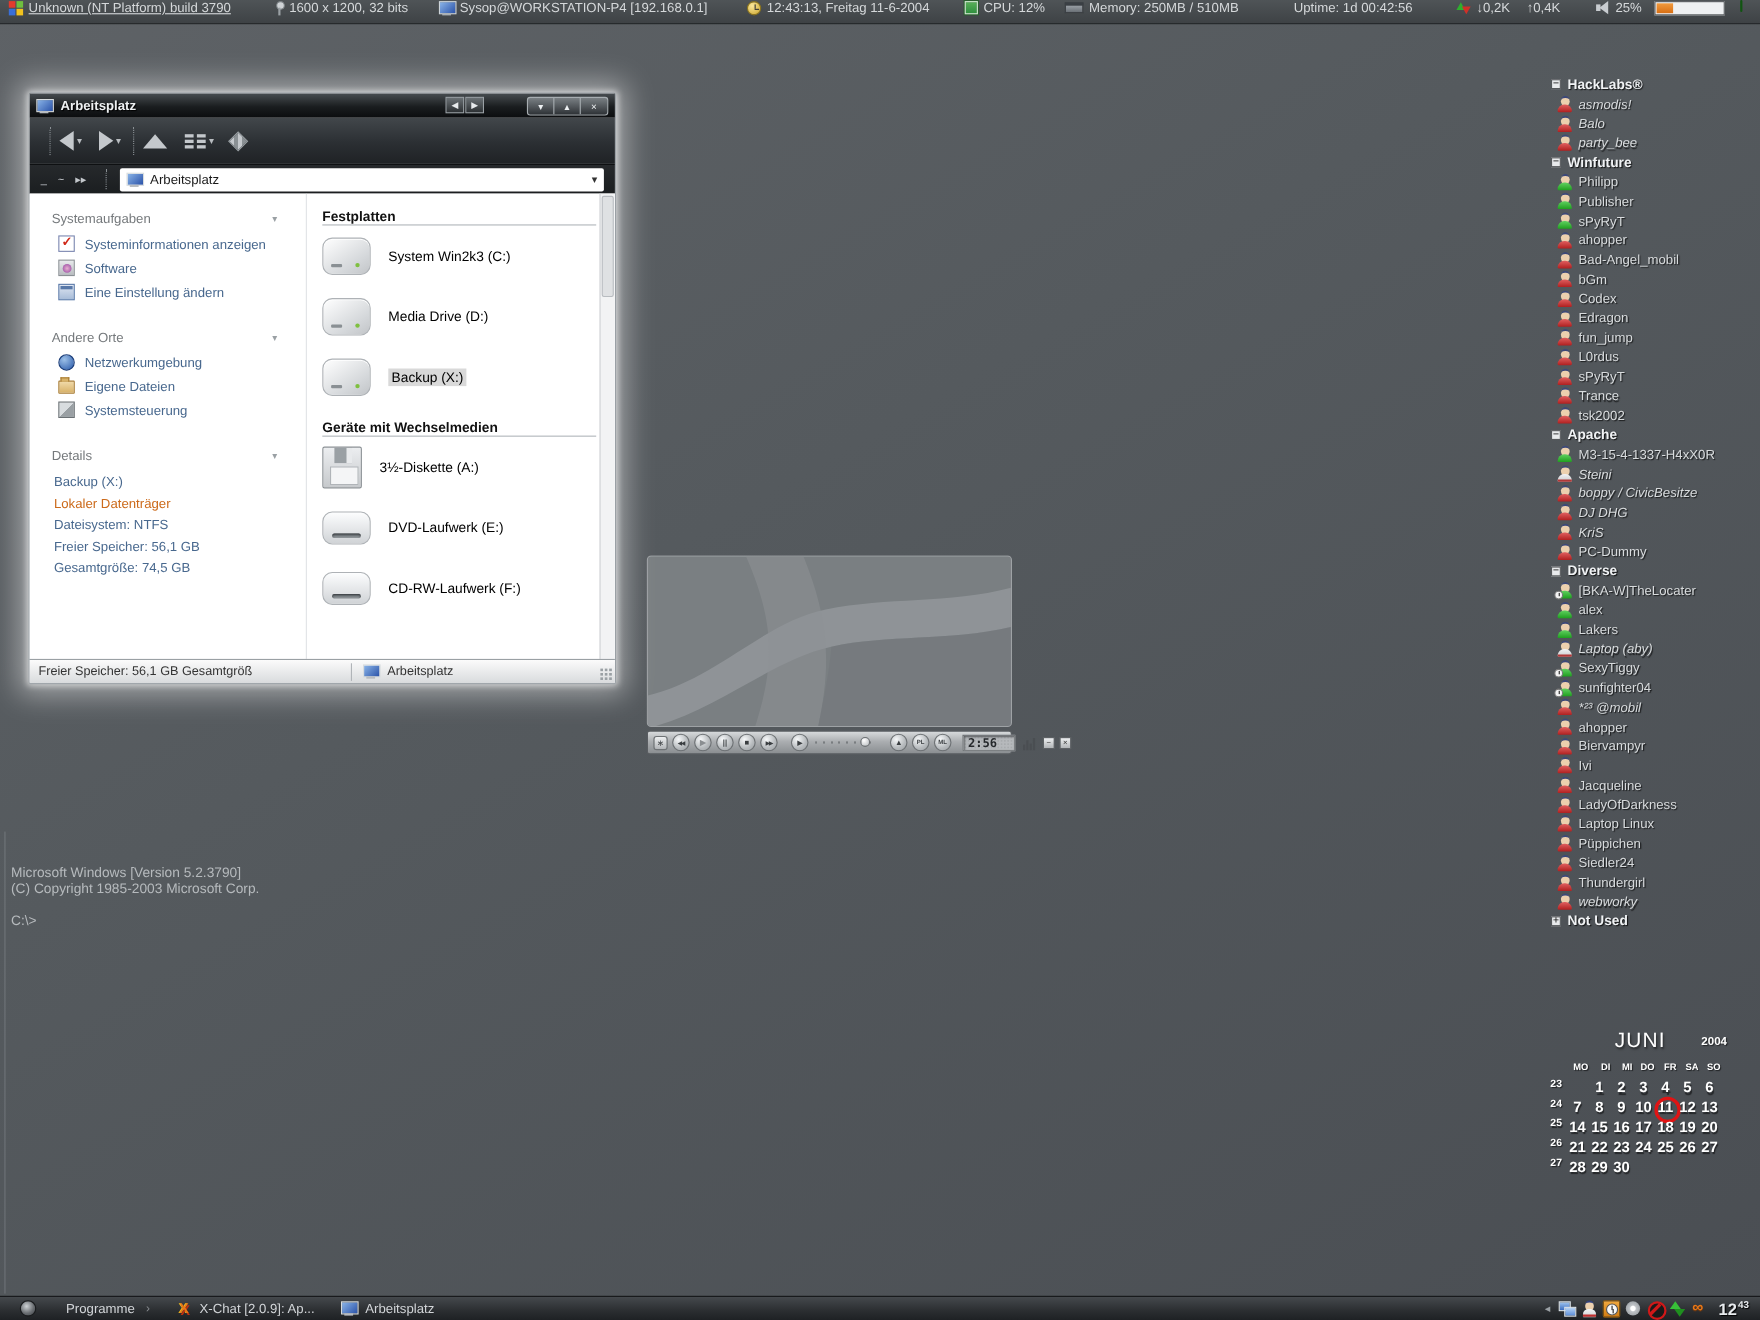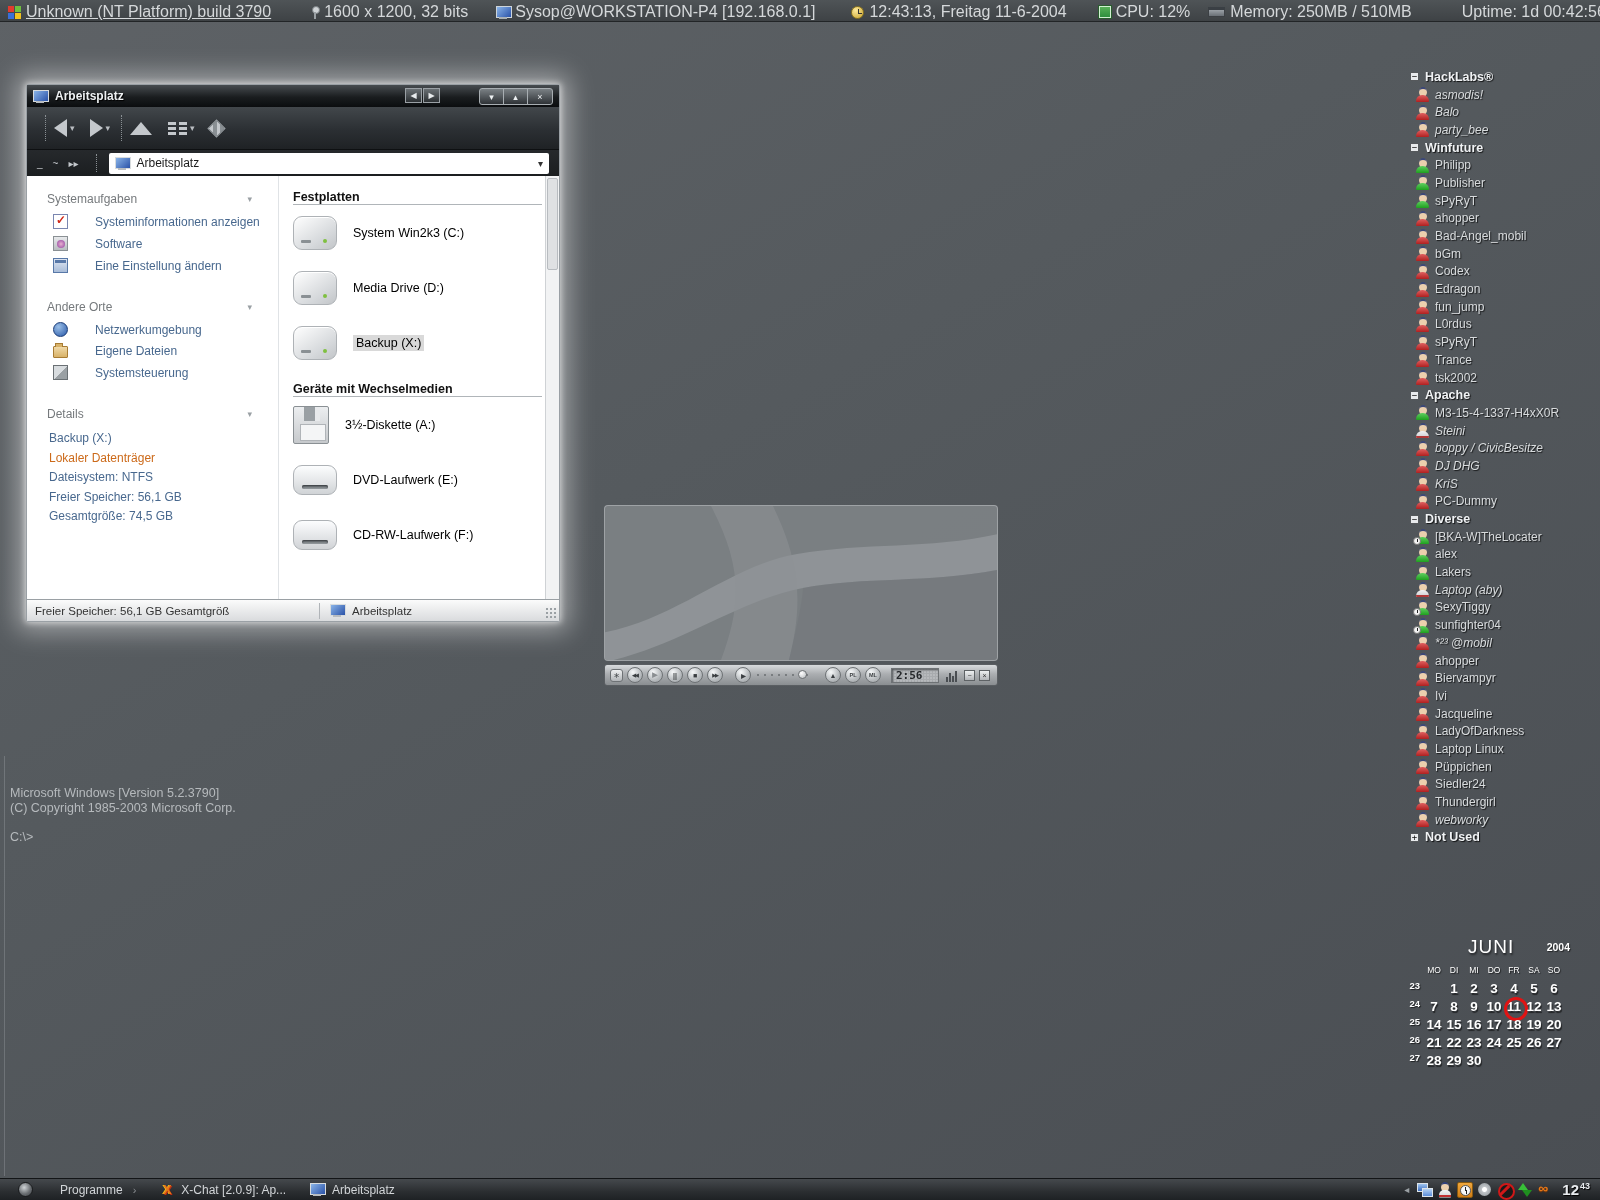--- a/index.html
+++ b/index.html
@@ -2,23 +2,23 @@
 <html><head>
 <meta charset="utf-8">
 <style>
 *{margin:0;padding:0;box-sizing:border-box}
 html,body{width:1600px;height:1200px;overflow:hidden}
 body{font-family:"Liberation Sans",sans-serif}
 .desktop{position:relative;width:1600px;height:1200px;overflow:hidden;
   background:linear-gradient(150deg,#5e6266 0%,#555a5e 40%,#4a4e53 100%)}
 
 
-.topbar{position:absolute;top:0;left:0;right:0;height:22px;display:flex;align-items:flex-end;
+.topbar{position:absolute;top:0;left:0;right:0;height:22px;display:flex;align-items:flex-start;
   background:linear-gradient(#4f5457,#3e4245);border-bottom:1px solid #222527;color:#d5d8da;
-  font-size:16px;white-space:nowrap;z-index:50}
+  font-size:12px;white-space:nowrap;z-index:50}
 .tbi{display:flex;align-items:center;gap:5px}
 .u{text-decoration:underline}
 .winflag{width:13px;height:13px;display:grid;grid-template-columns:6px 6px;gap:1px}
 .winflag i{display:block;height:6px}
 .wf-r{background:#e33b2e}.wf-g{background:#6fbf3e}.wf-b{background:#3a6fd8}.wf-y{background:#f2c21e}
 .ic-pin{width:8px;height:13px;position:relative}
 .ic-pin::before{content:"";position:absolute;top:0;left:1px;width:6px;height:6px;border-radius:50%;background:#cfd3d6;border:1px solid #7a8084}
 .ic-pin::after{content:"";position:absolute;top:6px;left:3px;width:2px;height:7px;background:#9aa0a4}
 .ic-monitor{width:14px;height:13px;position:relative}
 .ic-monitor::before{content:"";position:absolute;left:0;top:0;width:14px;height:10px;background:linear-gradient(135deg,#8ab4e8,#2a52a8);border:1px solid #cdd4da}
@@ -64,21 +64,21 @@
   background:linear-gradient(45deg,#c4c8cc 25%,#8a9094 25% 50%,#c4c8cc 50% 75%,#8a9094 75%);border:1px solid #9aa0a4}
 .addr{height:27px;flex:none;background:linear-gradient(#26292c,#1b1e20);display:flex;align-items:center;padding:0 10px;border-top:1px solid #0e1012}
 .mini{color:#c4c8cc;font-size:10px;margin-right:10px}
 .combo{flex:1;height:21px;background:#fff;border-radius:2px;display:flex;align-items:center;padding:0 6px;gap:6px;margin-left:4px}
 .combo .txt{font-size:12px;color:#1a1a1a;flex:1}
 .combo .dd{color:#333;font-size:10px}
 .wbody{flex:1;display:flex;background:#fff;overflow:hidden}
 .sidebar{width:252px;flex:none;border-right:1px solid #e0e3e6;padding-top:16px}
 .sb-head{display:flex;justify-content:space-between;align-items:center;margin:0 26px 8px 20px;color:#75797c;font-size:12px}
 .chev{color:#9aa0a4;font-size:9px}
-.sb-item{display:flex;align-items:center;gap:27px;margin:7px 0 7px 26px;color:#48688e;font-size:12px}
+.sb-item{display:flex;align-items:center;gap:9px;margin:7px 0 7px 26px;color:#48688e;font-size:12px}
 .sb-gap{height:20px}
 .details-line{margin-left:22px;line-height:19.5px;font-size:12px;color:#48688e}
 .details-line.orange{color:#cc6a1a}
 .si{width:15px;height:15px;position:relative;flex:none}
 .si-sysinfo{background:#fff;border:1px solid #7a86b0}
 .si-sysinfo::before{content:"✓";position:absolute;left:2px;top:-2px;color:#d02818;font-size:12px;font-weight:bold}
 .si-software{background:linear-gradient(#e8eaec,#b8bcc0);border:1px solid #8a9094}
 .si-software::before{content:"";position:absolute;left:3px;top:3px;width:8px;height:8px;border-radius:50%;background:radial-gradient(#e8b0d0,#9040a0)}
 .si-setting{background:linear-gradient(#dfe6f2,#a8bcd8);border:1px solid #5878a8}
 .si-setting::before{content:"";position:absolute;left:1px;top:1px;right:1px;height:3px;background:#5878a8}
@@ -105,21 +105,21 @@
 .statusbar{height:22px;flex:none;background:linear-gradient(#fbfbfb,#d9dbdd);border-top:1px solid #9aa0a4;display:flex;align-items:center;font-size:11.5px;color:#333;position:relative}
 .s-left{padding-left:8px;width:292px;flex:none;overflow:hidden;white-space:nowrap}
 .s-div{width:1px;height:16px;background:#b0b4b8;margin-right:10px;flex:none}
 .statusbar::after{content:"";position:absolute;right:2px;bottom:2px;width:12px;height:12px;
   background-image:radial-gradient(#9aa0a4 1.2px,transparent 1.4px);background-size:4px 4px}
 .ic-computer{width:15px;height:13px;position:relative;flex:none}
 .ic-computer::before{content:"";position:absolute;left:0;top:0;width:14px;height:10px;background:linear-gradient(135deg,#8ab4e8,#2a52a8);border:1px solid #d8dcde}
 .ic-computer::after{content:"";position:absolute;left:3px;bottom:0;width:8px;height:2px;background:#b8bcc0}
 
 
-.player{position:absolute;left:604px;top:505px;width:394px;height:181px;z-index:15}
+.player{position:absolute;left:588px;top:505px;width:332px;height:181px;z-index:15}
 .glass{position:absolute;left:0;top:0;right:0;height:156px;background:rgba(128,132,136,.88);
   border:1px solid rgba(225,229,233,.35);border-radius:4px;overflow:hidden}
 .glass svg{position:absolute;inset:0;width:100%;height:100%}
 .pbar{position:absolute;left:0;right:0;bottom:0;height:22px;border:1px solid #5a5e62;border-radius:3px;
   background:linear-gradient(#d8dbdd,#abaeb1 45%,#8a8e91);display:flex;align-items:center;padding:0 5px;gap:4px}
 .psq{width:13px;height:13px;border-radius:3px;background:linear-gradient(#eef0f1,#b2b5b8);border:1px solid #6e7275;color:#4a4e51;font-size:8px;display:flex;align-items:center;justify-content:center;flex:none}
 .psq::before{content:"∗"}
 .pbtn{width:16px;height:16px;border-radius:50%;flex:none;border:1px solid #6e7275;color:#3a3e41;
   background:radial-gradient(circle at 35% 30%,#f6f8f9,#b6babd 60%,#9ea2a5);
   display:flex;align-items:center;justify-content:center;font-weight:bold}
@@ -158,21 +158,21 @@
 .cname{font-size:12px;color:#d8dbdd;text-shadow:1px 1px 1px rgba(0,0,0,.7)}
 .cname.it{font-style:italic}
 
 
 .calendar{position:absolute;left:1406px;top:936px;width:164px;height:130px;color:#fff;z-index:10}
 .cal-title{position:absolute;left:62px;top:0;font-size:19px;font-weight:normal;letter-spacing:1px;text-shadow:1px 2px 2px rgba(0,0,0,.55)}
 .cal-year{position:absolute;right:0;top:5px;font-size:10.5px;font-weight:bold;text-shadow:1px 1px 1px rgba(0,0,0,.55)}
 .cal-grid{position:absolute;left:0;top:25px}
 .cal-row{display:flex;height:18px;align-items:center}
 .cal-wk{width:18px;flex:none;font-size:9.5px;font-weight:bold;text-align:right;padding-right:4px;align-self:flex-start;padding-top:1px;text-shadow:1px 1px 1px rgba(0,0,0,.6)}
-.cal-dh{width:20px;flex:none;text-align:center;font-size:8.5px;font-weight:normal;text-shadow:1px 1px 1px rgba(0,0,0,.6)}
+.cal-dh{width:20px;flex:none;text-align:right;font-size:8.5px;font-weight:bold;text-shadow:1px 1px 1px rgba(0,0,0,.6)}
 .cal-day{width:20px;flex:none;text-align:center;font-size:13.5px;font-weight:bold;position:relative;text-shadow:1px 2px 1px rgba(0,0,0,.55)}
 .cal-day.today::after{content:"";position:absolute;left:0;top:-2px;width:18px;height:18px;border:3px solid #e01414;border-radius:50%}
 
 
 .console-edge{position:absolute;left:4px;top:756px;width:1px;height:420px;background:rgba(210,215,220,.22)}
 .console{position:absolute;left:10px;top:786px;color:#b6babd;font-size:12.5px;line-height:15px}
 .console .prompt{margin-top:14px}
 
 
 .nowplaying{position:absolute;left:0;right:0;top:1127px;text-align:center;color:#eef1f3;font-size:12.5px;text-shadow:1px 1px 2px #000}

